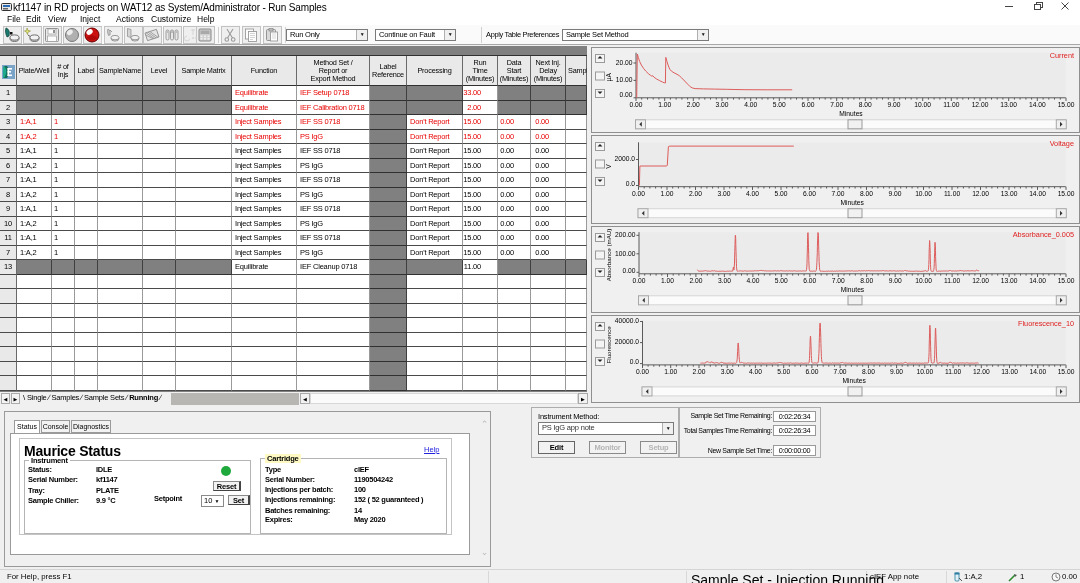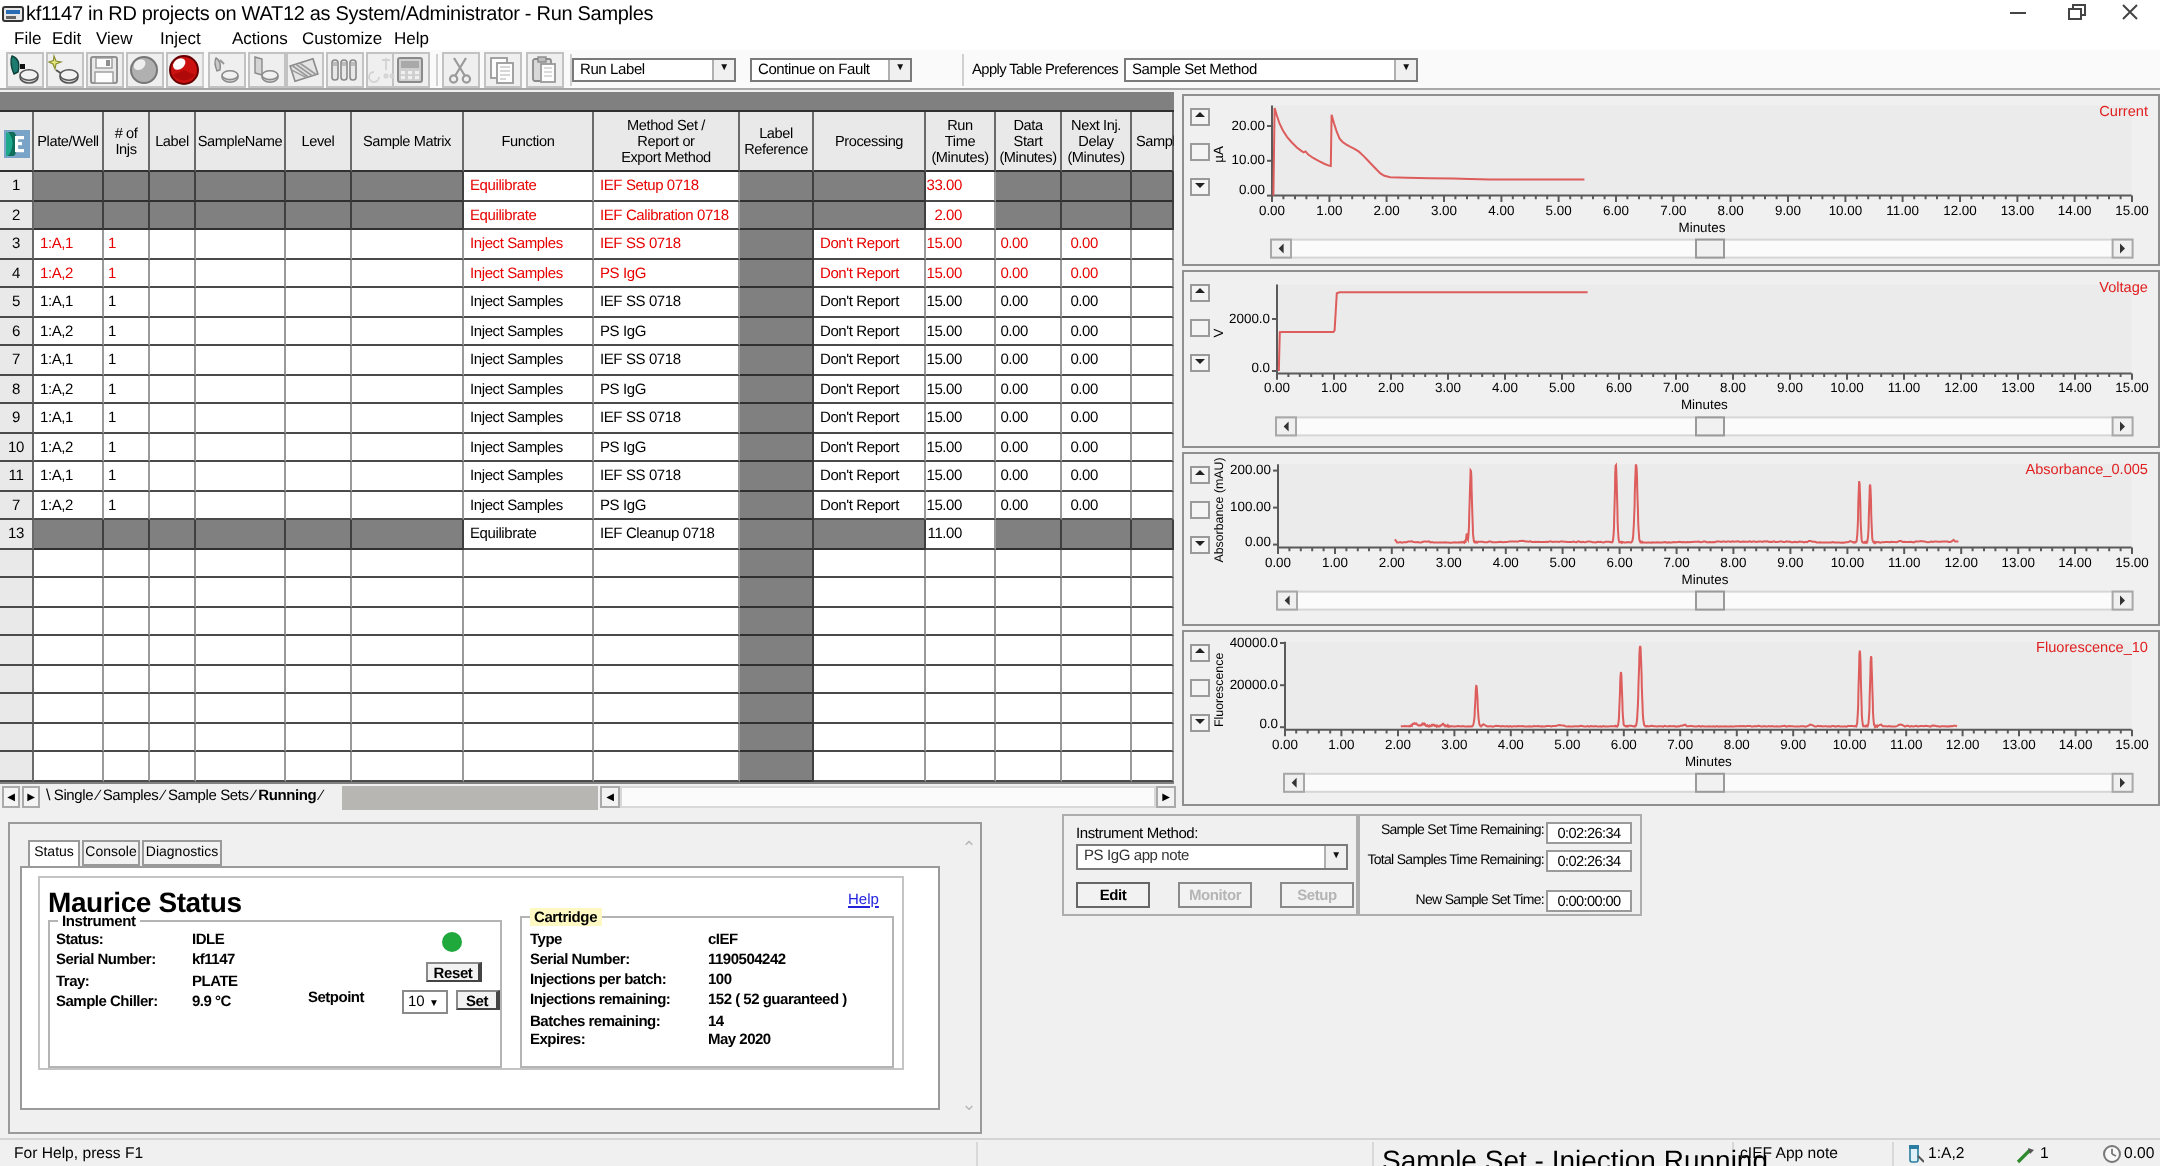--- a/index.html
+++ b/index.html
@@ -171,21 +171,21 @@
     </g>
   </svg>
 <svg class="abs" style="left:264px;top:27px" width="16" height="16">
     <rect x="2.5" y="2.5" width="9" height="11" rx="1" fill="#d9d9d9" stroke="#8a8a8a" stroke-width="0.9"></rect>
     <rect x="5" y="1.5" width="4" height="2.5" fill="#bdbdbd" stroke="#8a8a8a" stroke-width="0.7"></rect>
     <rect x="6.5" y="5" width="7" height="9" fill="#fdfdfd" stroke="#9a9a9a" stroke-width="0.9"></rect>
     <g stroke="#cfcfcf" stroke-width="0.8">
       <path d="M8,7 h4 M8,9 h4 M8,11 h4"></path>
     </g>
   </svg>
-<div class="dd" style="left:286px;top:29px;width:82px"><span>Run Label</span><span class="ar">▼</span></div>
+<div class="dd" style="left:286px;top:29px;width:82px"><span>Run Only</span><span class="ar">▼</span></div>
 <div class="dd" style="left:375px;top:29px;width:81px"><span>Continue on Fault</span><span class="ar">▼</span></div>
 <div class="sep" style="left:481px"></div>
 <div class="abs" style="left:486px;top:30px;font-size:7.4px;letter-spacing:-0.3px">Apply Table Preferences</div>
 <div class="dd" style="left:562px;top:29px;width:147px"><span>Sample Set Method</span><span class="ar">▼</span></div>
 <div class="abs" id="tbl">
     <div id="tband"></div>
     <div id="thdr">
       <div class="hc" style="width:17px;"></div>
       <div class="hc" style="width:35px;">Plate/Well</div>
       <div class="hc" style="width:23px;"># of<br>Injs</div>

